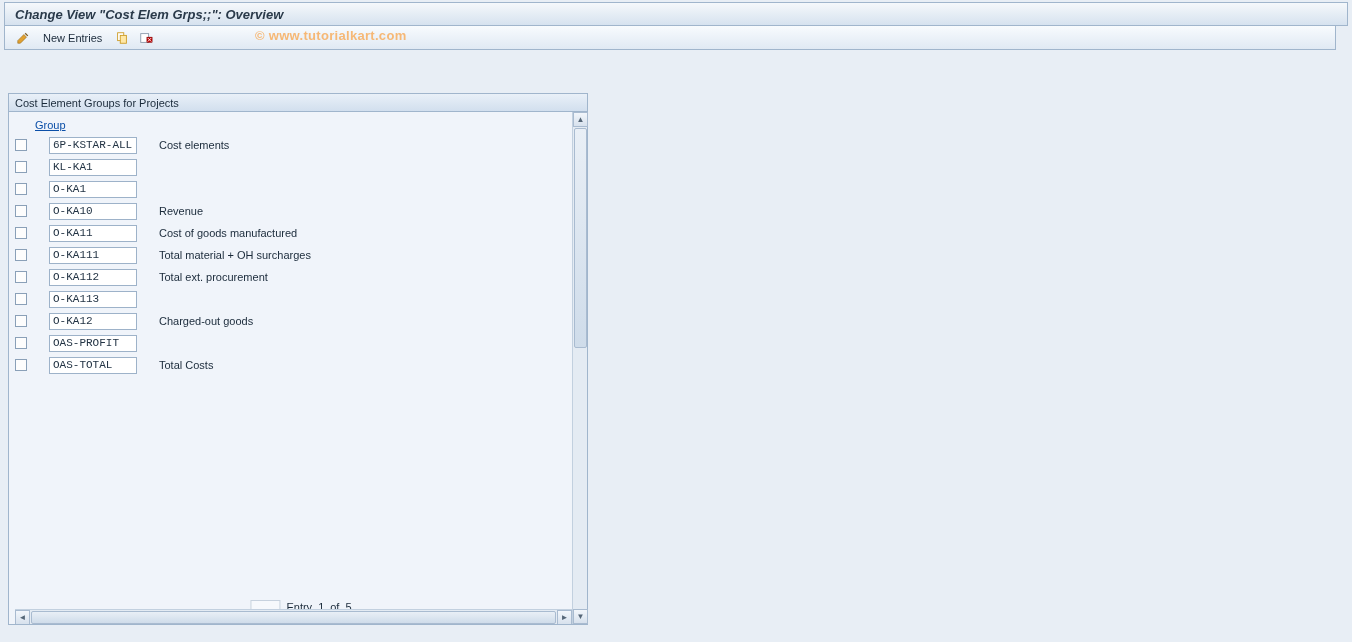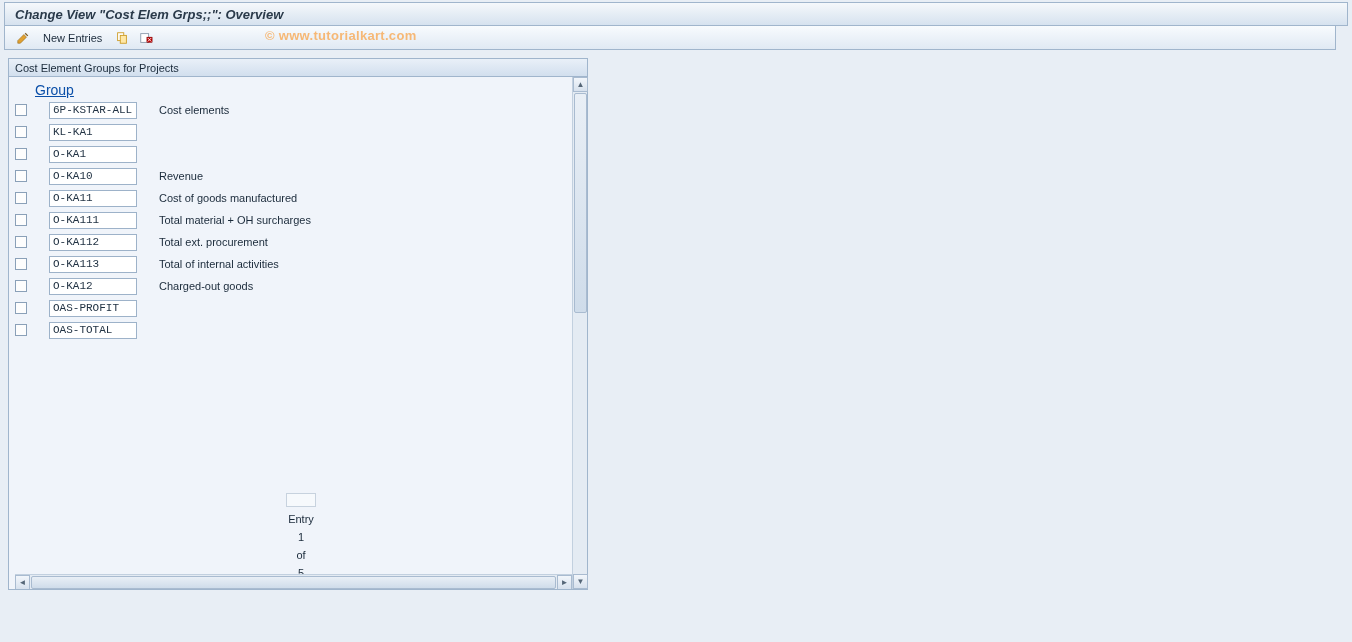--- a/index.html
+++ b/index.html
@@ -48,36 +48,37 @@
       cursor: pointer;
     }
     .toolbar-btn-text {
       color: #1a2a3a;
       font-size: 11px;
       cursor: pointer;
       padding: 0 4px;
     }
     .watermark {
       position: absolute;
-      left: 260px;
+      left: 250px;
       top: 2px;
       font-size: 13px;
       font-weight: bold;
       color: #f7b268;
       opacity: 0.9;
       letter-spacing: 0.3px;
     }
     .content-area {
       margin: 8px;
       display: flex;
     }
     .panel {
       width: 580px;
       border: 1px solid #a0b5cc;
       background: #f0f4fa;
+      margin-top: 35px;
     }
     .panel-header {
       background: linear-gradient(to bottom, #e9f0f8 0%, #d2dfee 100%);
       border-bottom: 1px solid #a0b5cc;
       height: 18px;
       display: flex;
       align-items: center;
       padding-left: 6px;
       font-size: 11px;
       color: #1a2a3a;
@@ -88,21 +89,21 @@
     .grid-header {
       display: flex;
       height: 18px;
       align-items: center;
     }
     .grid-header-spacer { width: 18px; }
     .grid-header-group {
       width: 88px;
       color: #0b4fa8;
       text-decoration: underline;
-      font-size: 14px;
+      font-size: 11px;
       padding-left: 2px;
       cursor: pointer;
     }
     .grid-header-desc { flex: 1; }
     .grid-row {
       display: flex;
       align-items: center;
       height: 22px;
       gap: 20px;
     }
@@ -139,21 +140,20 @@
     .entry-footer {
       position: absolute;
       bottom: 10px;
       left: 50%;
       transform: translateX(-50%);
       display: flex;
       align-items: center;
       gap: 6px;
       font-size: 11px;
       color: #1a2a3a;
-      flex-direction: column;
     }
     .entry-box {
       width: 30px; height: 14px;
       border: 1px solid #c7d2de;
       background: #f6f9fc;
       display: inline-block;
     }
     .scrollbar-v {
       position: absolute;
       right: 0; top: 18px; bottom: 0;
@@ -274,34 +274,34 @@
             <span class="row-desc">Total material + OH surcharges</span>
           </div>
           <div class="grid-row">
             <span class="row-check"></span>
             <span class="row-group">O-KA112</span>
             <span class="row-desc">Total ext. procurement</span>
           </div>
           <div class="grid-row">
             <span class="row-check"></span>
             <span class="row-group">O-KA113</span>
-            <span class="row-desc">Total of internal activities</span>
           </div>
           <div class="grid-row">
             <span class="row-check"></span>
             <span class="row-group">O-KA12</span>
             <span class="row-desc">Charged-out goods</span>
           </div>
           <div class="grid-row">
             <span class="row-check"></span>
             <span class="row-group">OAS-PROFIT</span>
           </div>
           <div class="grid-row">
             <span class="row-check"></span>
             <span class="row-group">OAS-TOTAL</span>
+            <span class="row-desc">Total Costs</span>
           </div>
           <div class="entry-footer">
           <span class="entry-box"></span>
           <span>Entry</span>
           <span>1</span>
           <span>of</span>
           <span>5</span>
         </div>
         <div class="scrollbar-h">
           <span class="scroll-left">◄</span>

